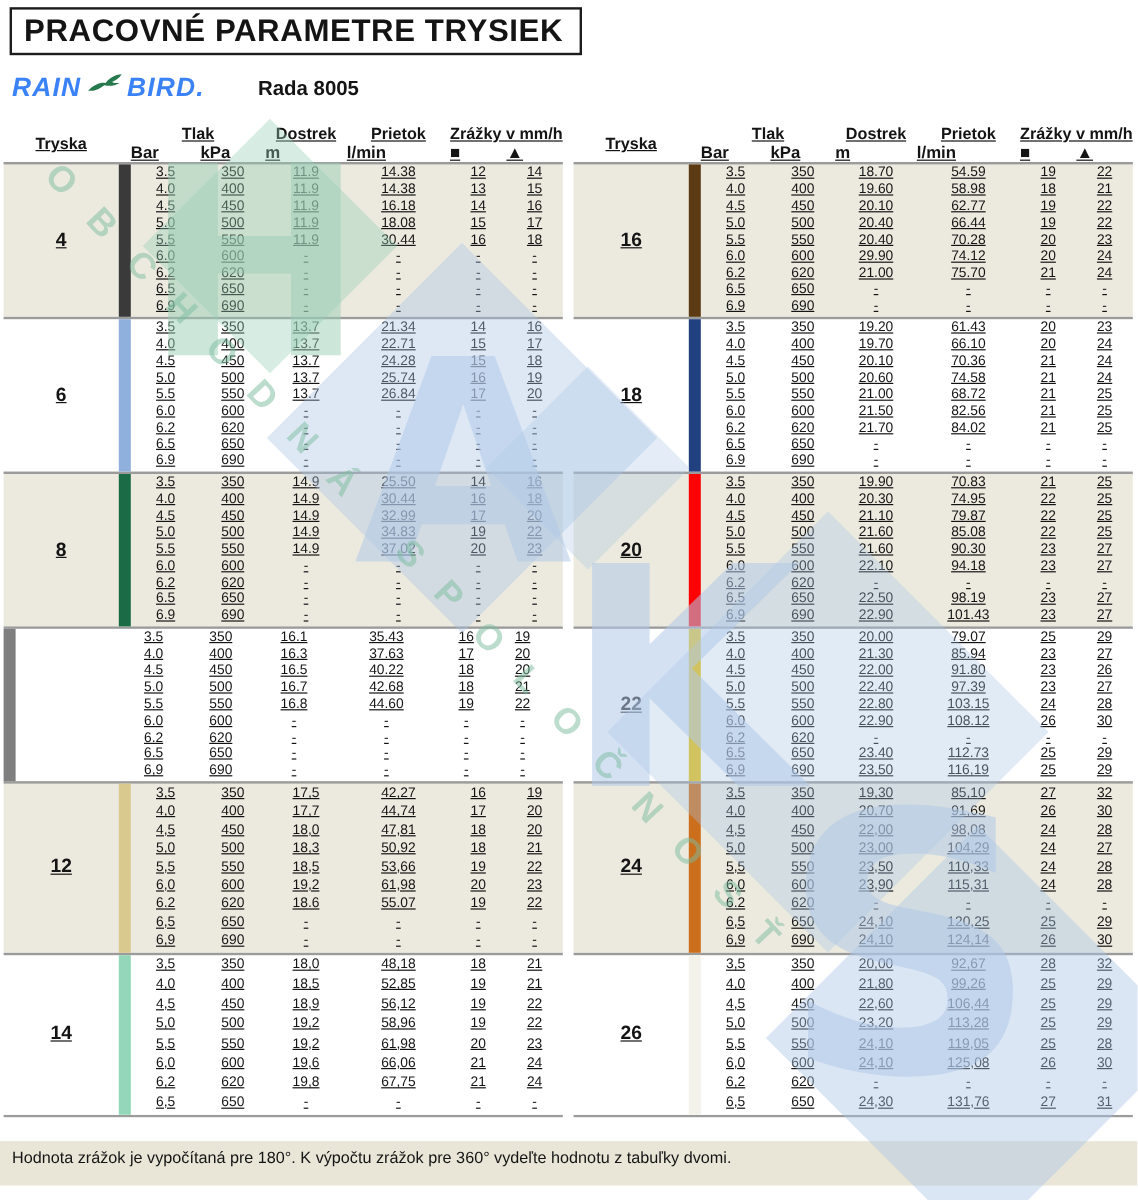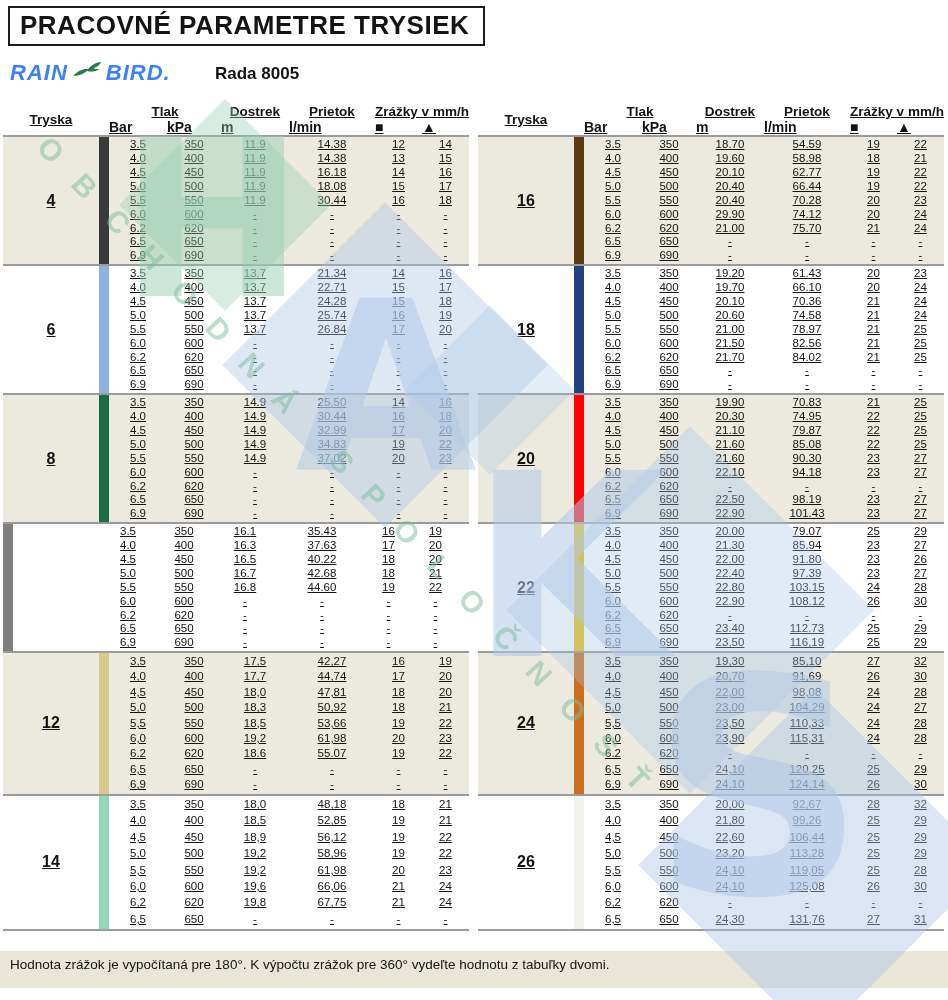--- a/index.html
+++ b/index.html
@@ -692,21 +692,21 @@
                 <div class="cell c-kpa">500</div>
                 <div class="cell c-m">20.60</div>
                 <div class="cell c-lmin">74.58</div>
                 <div class="cell c-sq">21</div>
                 <div class="cell c-tri">24</div>
               </div>
               <div class="row">
                 <div class="cell c-bar">5.5</div>
                 <div class="cell c-kpa">550</div>
                 <div class="cell c-m">21.00</div>
-                <div class="cell c-lmin">78.97</div>
+                <div class="cell c-lmin">68.72</div>
                 <div class="cell c-sq">21</div>
                 <div class="cell c-tri">25</div>
               </div>
               <div class="row">
                 <div class="cell c-bar">6.0</div>
                 <div class="cell c-kpa">600</div>
                 <div class="cell c-m">21.50</div>
                 <div class="cell c-lmin">82.56</div>
                 <div class="cell c-sq">21</div>
                 <div class="cell c-tri">25</div>

